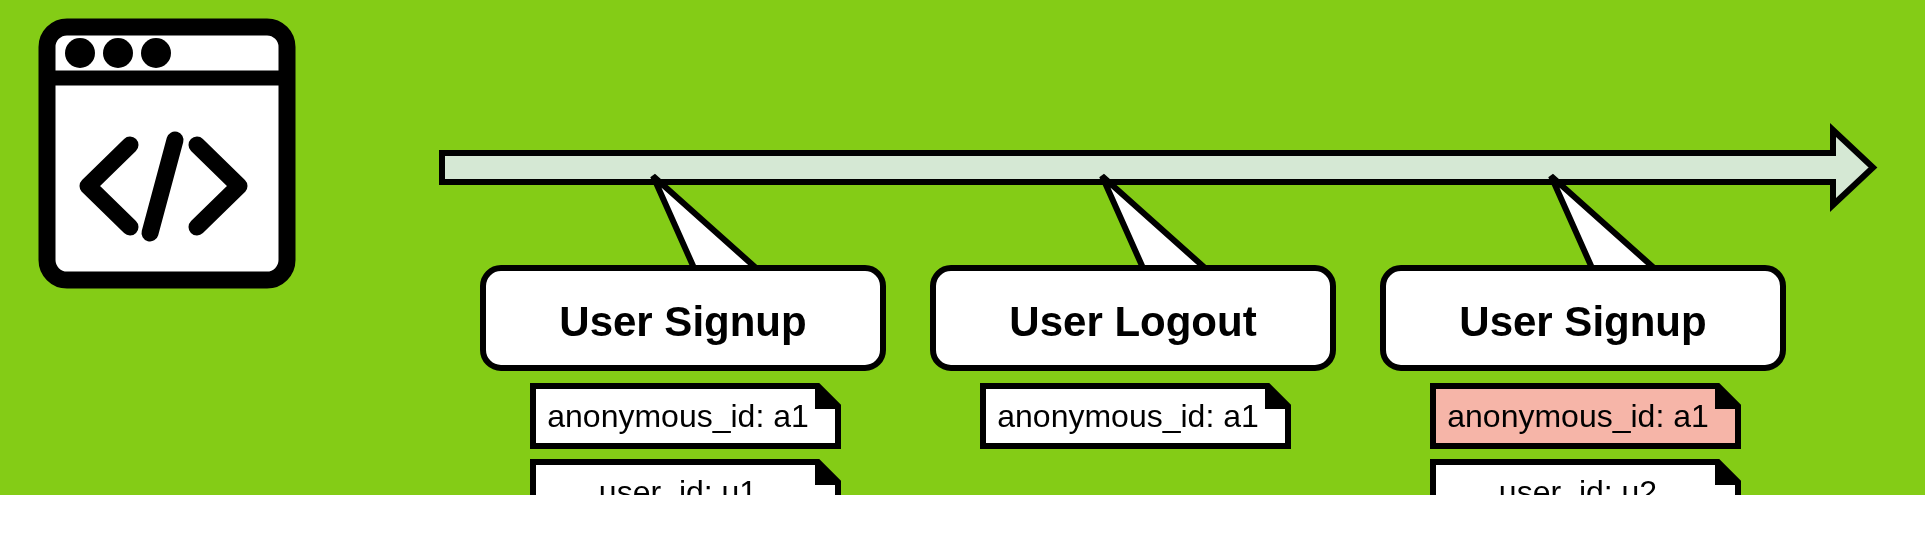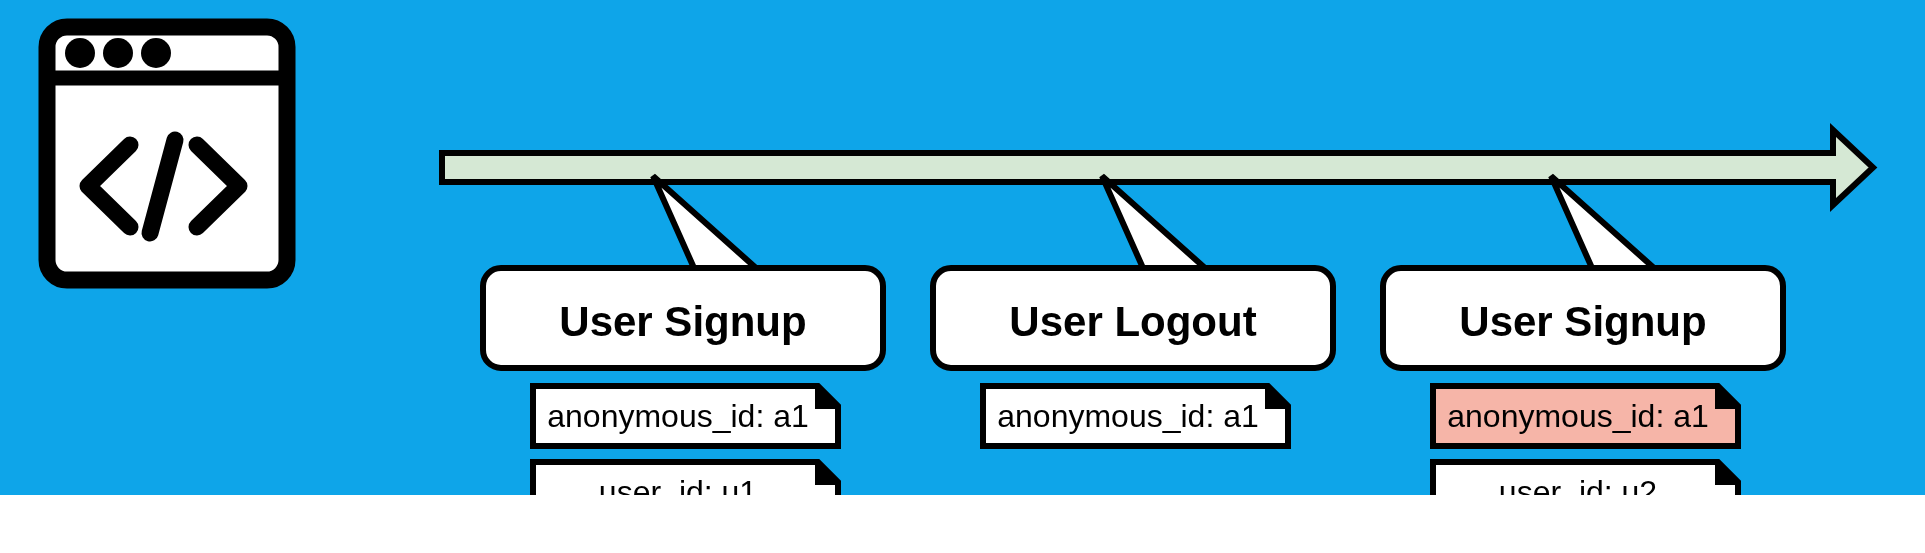--- a/index.html
+++ b/index.html
@@ -9,21 +9,21 @@
     background: #ffffff;
   }
   body {
     font-family: "Liberation Sans", sans-serif;
     -webkit-font-smoothing: antialiased;
   }
   #stage {
     position: relative;
     width: 1925px;
     height: 495px;
-    background: #0ea5e9;
+    background: #84cc16;
     overflow: hidden;
   }
   #stage > svg.layer {
     position: absolute;
     left: 0;
     top: 0;
     width: 1925px;
     height: 553px;
     pointer-events: none;
   }

